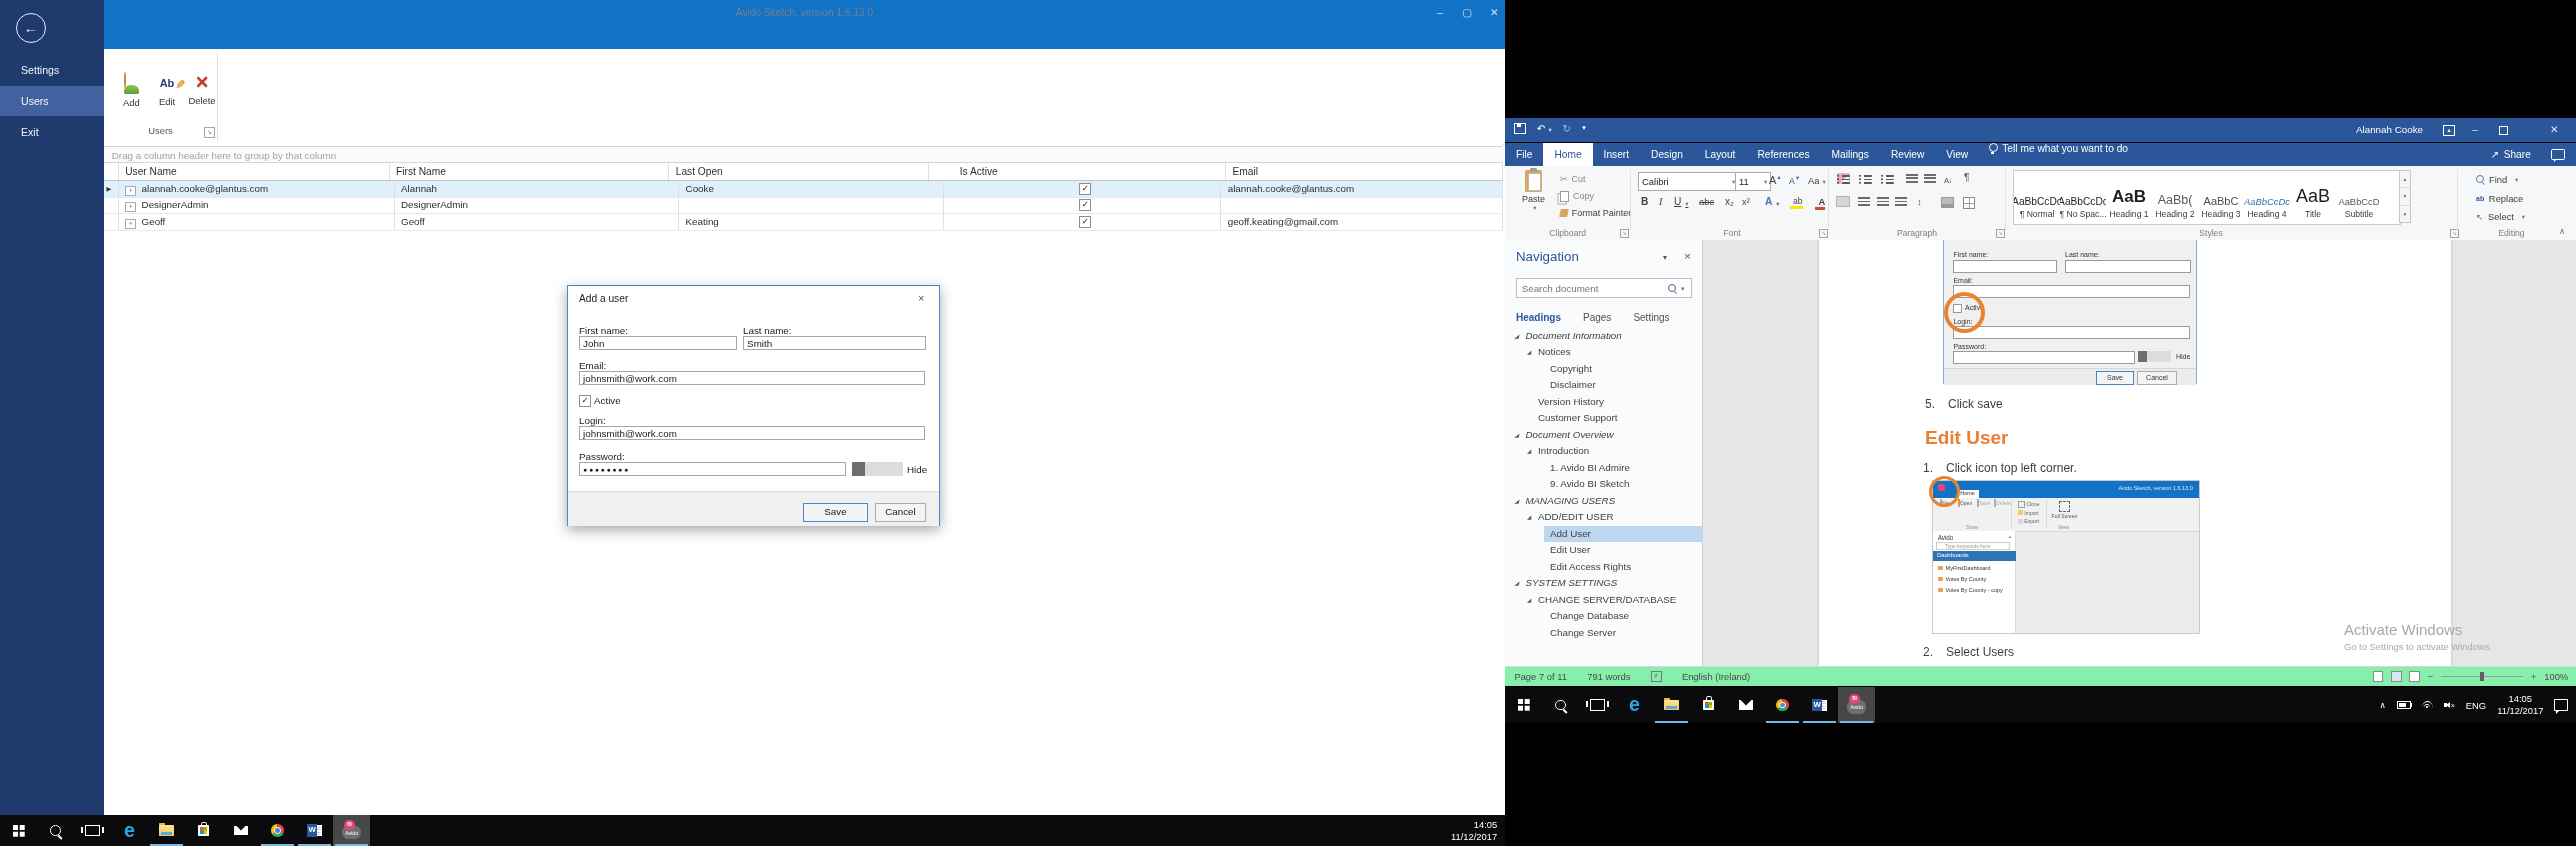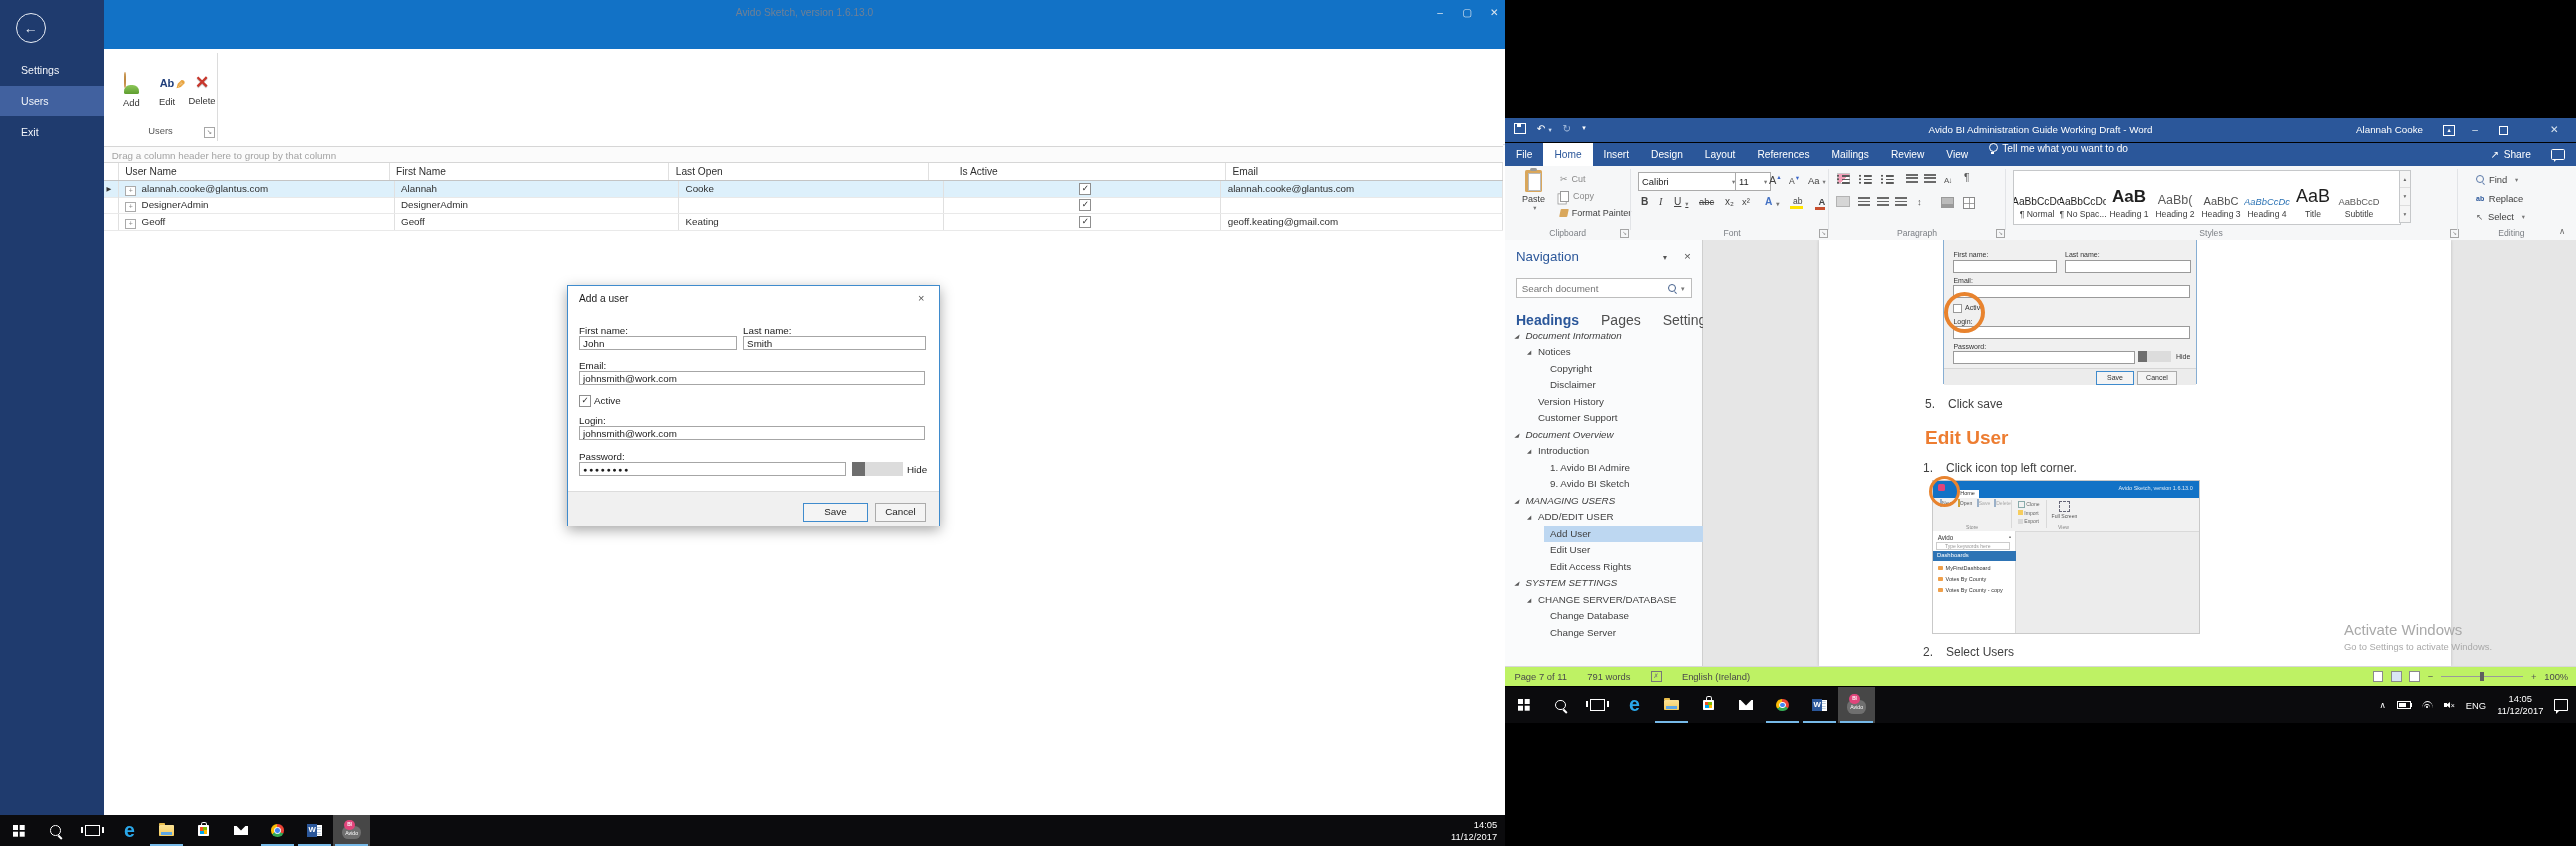--- a/index.html
+++ b/index.html
@@ -157,21 +157,21 @@
   .ic-find::after{content:"";position:absolute;left:5.5px;top:5.5px;width:1.2px;height:3.1px;background:#5b79a8;transform:rotate(-45deg);}
   .ic-repl{font-size:7px;color:#2b579a;font-weight:bold;}
   .ic-sel{font-size:8.6px;color:#666;}
 
   
   .navpane{left:1505px;top:240px;width:198px;height:426px;background:#fafbfc;border-right:0.8px solid #cfcfcf;box-sizing:border-box;}
   .nav-title{left:11px;top:8.6px;font-size:13.3px;color:#2b579a;}
   .nav-search{left:11px;top:38px;width:176px;height:20.4px;background:#fff;border:0.8px solid #bdbdbd;font-size:9.8px;color:#3c3c3c;padding:0 31px 0 4.7px;}
   .nav-mag{left:163px;top:44px;width:6.3px;height:6.3px;border:1.2px solid #44608c;border-radius:50%;}
   .nav-mag::after{content:"";position:absolute;left:5.5px;top:6.3px;width:1.2px;height:3.1px;background:#44608c;transform:rotate(-45deg);}
-  .nav-tabs{left:0;top:69px;width:198px;display:flex;font-size:14px;color:#4f4f4f;}
+  .nav-tabs{left:0;top:69px;width:198px;display:flex;font-size:10px;color:#4f4f4f;}
   .nav-tabs span{padding:3.1px 11px;}
   .nav-tab-active{color:#2b579a;font-weight:bold;}
   .navlist{left:0;top:93px;width:198px;height:334px;overflow:hidden;font-size:9.8px;color:#3f3f3f;}
   .nav-item{height:16.5px;line-height:16.5px;position:relative;white-space:nowrap;}
   .lvl1{padding-left:20.4px;font-style:italic;}.lvl2{padding-left:33px;}.lvl3{padding-left:45px;}
   .nav-arrow::before{content:"◢";position:absolute;font-size:5.5px;color:#595959;top:0;}
   .lvl1 .nav-arrow::before{left:9.4px;}
   .lvl2 .nav-arrow::before{left:22px;}
   .nav-sel{background:linear-gradient(to right,transparent 39px,#bdd7f1 39px);}
 
@@ -192,21 +192,21 @@
   .f2-small{position:absolute;font-size:5.1px;color:#666;display:flex;align-items:center;gap:1.6px;}
   .f2-grp{position:absolute;top:26px;font-size:5.1px;color:#888;}
   .f2-panel{left:0;top:50px;width:83px;height:102px;background:#fff;border-right:0.8px solid #d9d9d9;box-sizing:border-box;}
   .f2-dash{position:absolute;left:0;top:20.4px;width:83px;height:9.4px;background:#2e74b5;color:#fff;font-size:5.9px;line-height:9.4px;padding-left:3.9px;box-sizing:border-box;}
   .f2-item{position:absolute;font-size:5.5px;color:#333;display:flex;align-items:center;gap:2.4px;}
   .f2-fold{width:5.5px;height:3.9px;background:#f0a04a;border-radius:0.8px;}
   .wm1{font-size:15px;color:#a9a9a9;}
   .wm2{font-size:9.4px;color:#a9a9a9;}
 
   
-  .statusbar{left:1505px;top:666px;width:1071px;height:20.4px;background:#bef264;border-top:0.8px solid #d8d8d8;box-sizing:border-box;font-size:9.4px;color:#4a4a4a;display:flex;align-items:center;}
+  .statusbar{left:1505px;top:666px;width:1071px;height:20.4px;background:#86efac;border-top:0.8px solid #d8d8d8;box-sizing:border-box;font-size:9.4px;color:#4a4a4a;display:flex;align-items:center;}
   .sb-item{margin-right:20.4px;}
   .ic-proof{width:8.6px;height:8.6px;border:0.8px solid #777;font-size:6.3px;line-height:7.8px;text-align:center;color:#777;margin-right:20.4px;}
   .sb-right{margin-left:auto;display:flex;align-items:center;gap:7.8px;padding-right:7.8px;}
   .viewic{width:8.6px;height:8.6px;border:0.8px solid #8a8a8a;background:#fff;}
   .zoomtrack{width:82px;height:1.6px;background:#9a9a9a;position:relative;}
   .zoomhandle{position:absolute;left:39px;top:-3.9px;width:3.9px;height:9.4px;background:#5f5f5f;}
 
   
   .gl-min::before{content:"–";}
   .gl-max::before{content:"▢";}
@@ -377,21 +377,20 @@
   </div>
   <div class="tray" data-name="system-tray-left">
     <div class="tb-clock" style="text-align:right;" data-name="clock">
       <div>14:05</div>
       <div>11/12/2017</div>
     </div>
   </div>
 </div>
 
 <div class="abs wd-title" data-name="word-titlebar">
-  <div class="abs wd-title-text" data-name="word-title">Avido BI Administration Guide Working Draft - Word</div>
   <div class="abs qat" data-name="quick-access-toolbar">
     <span class="ic-save" data-name="save-icon"></span>
     <span data-name="undo-icon"><span class="gl-undo"></span><span class="carr gl-caret" style="color:#cfe0f5;"></span></span>
     <span class="gl-redo gray" data-name="redo-icon"></span>
     <span class="gl-caret" style="font-size:7px;" data-name="customize-qat-icon"></span>
   </div>
   <span class="abs acct" data-name="account-name">Alannah Cooke</span>
   <span class="abs ic-ribopt gl-up" data-name="ribbon-display-options-icon"></span>
   <span class="abs winbtn gl-min" style="left:960px;top:3.9px;" data-name="word-minimize-icon"></span>
   <span class="abs" style="left:994px;top:7.8px;" data-name="word-restore-icon">

